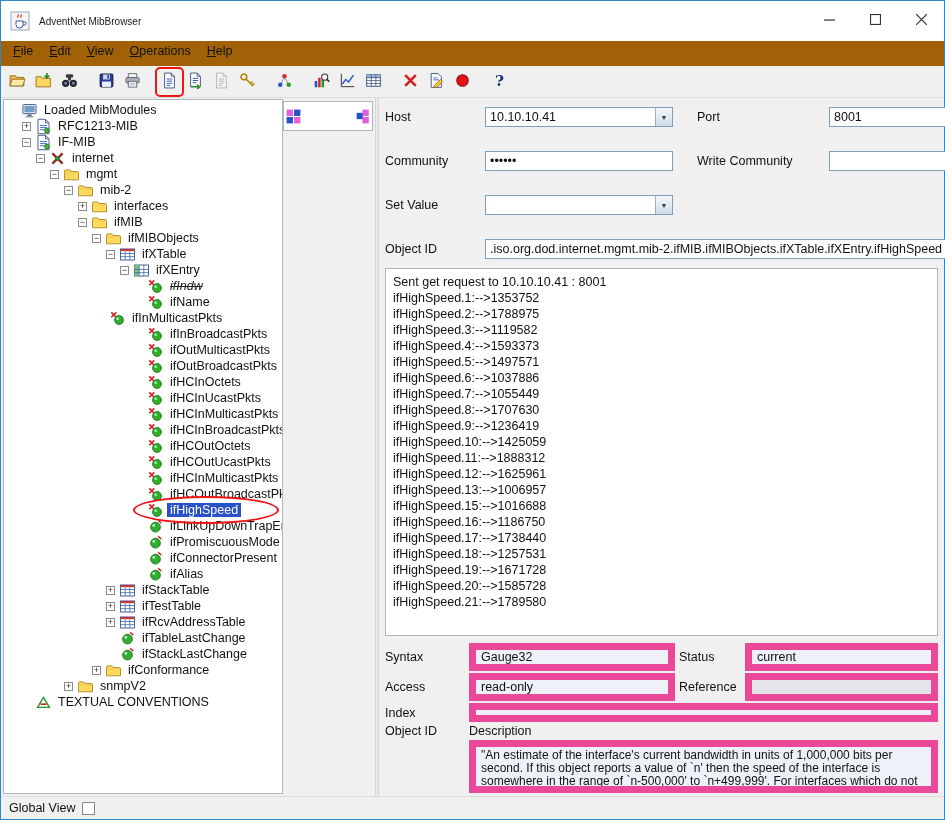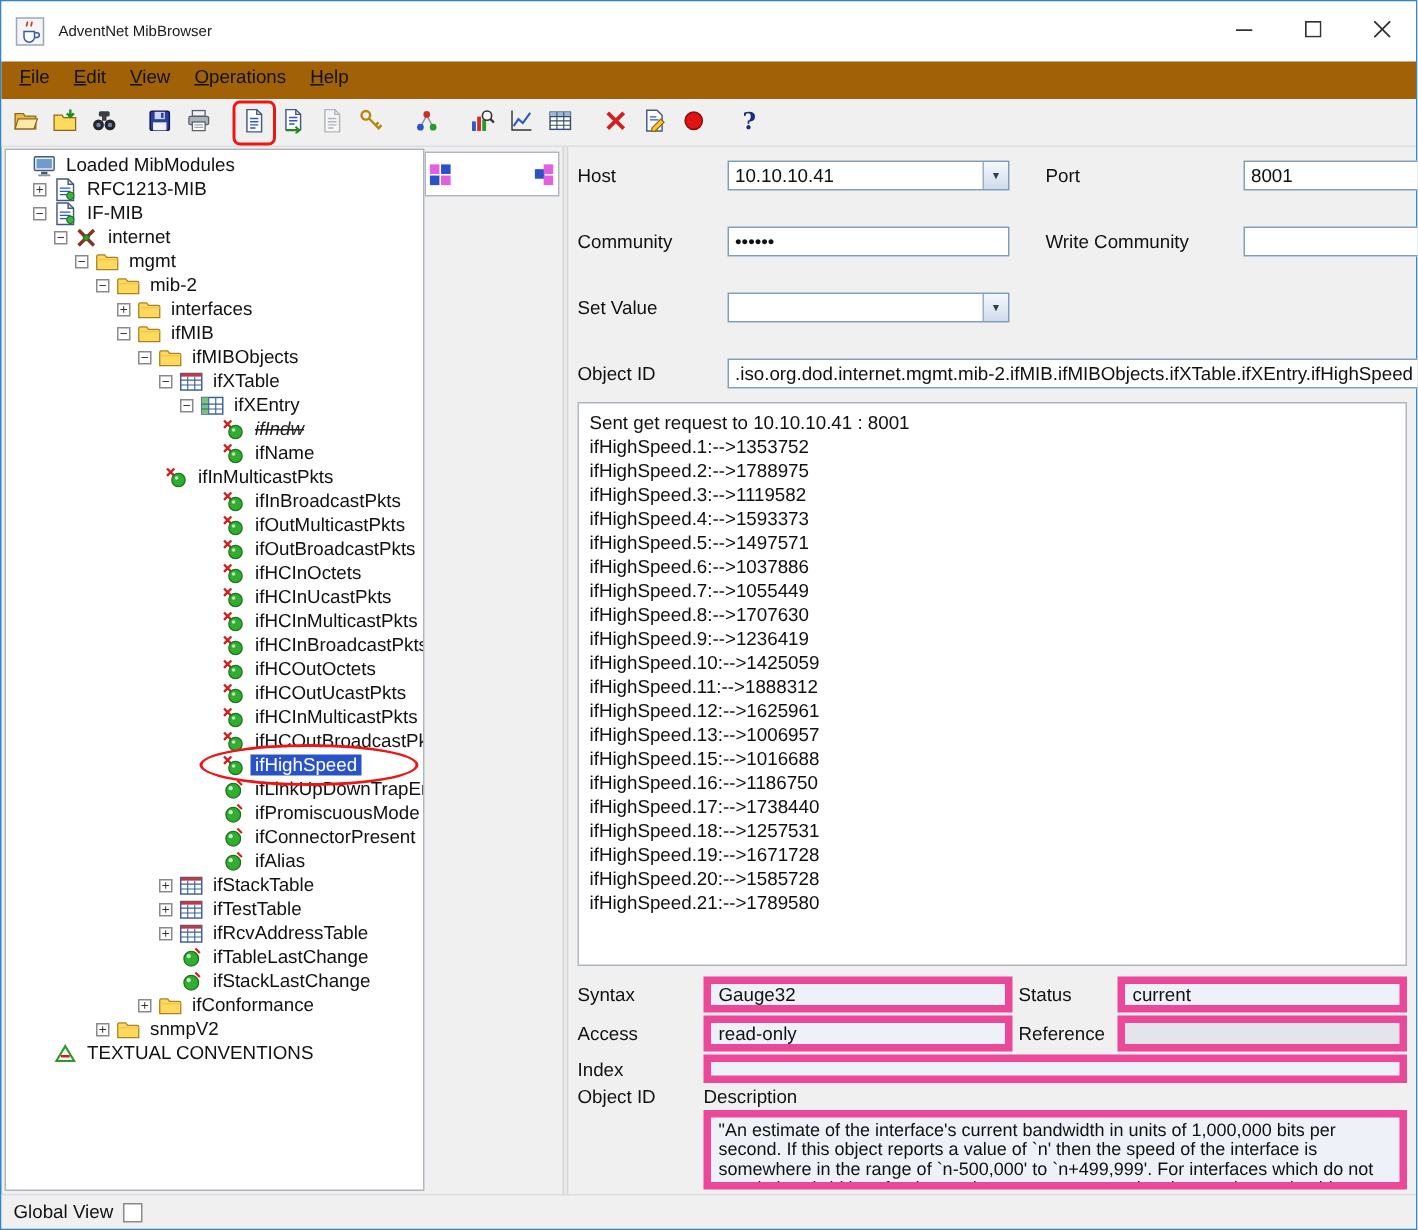--- a/index.html
+++ b/index.html
@@ -57,21 +57,21 @@
   .combo-input { flex: 1; min-width: 0; border: none; outline: none; padding: 0 4px; font-family: inherit; font-size: 12.5px; color: #111; background: transparent; }
   .arrow { width: 17px; flex: none; border-left: 1px solid #9ab0c6; background: linear-gradient(#f4f8fc, #cfdcec); display: flex; align-items: center; justify-content: center; }
   .arrow::after { content: "▼"; font-size: 7px; color: #2c3e50; }
   .span-rest { grid-column: 2 / 5; }
 
   .result-box { flex: 1; min-height: 0; margin-top: 9px; background: #fff; border: 1px solid #aeb6be; padding: 5px 7px; line-height: 16px; overflow: hidden; }
 
   
   .props { flex: none; margin-top: 7px; display: grid; grid-template-columns: 80px 206px 62px 1fr; gap: 2px 4px; align-items: stretch; }
   .p-label { display: flex; align-items: center; white-space: nowrap; }
-  .p-cell { background: #eef1f7; border: 5px solid #ec4899; min-height: 19px; display: flex; align-items: center; padding: 0 5px; position: relative; white-space: nowrap; overflow: visible; }
+  .p-cell { background: #eef1f7; border: 7px solid #ec4899; min-height: 19px; display: flex; align-items: center; padding: 0 5px; position: relative; white-space: nowrap; overflow: visible; }
   .p-cell.ref { background: #e3e5eb; }
   .desc-cell { display: block; height: 53px; font-size: 12px; line-height: 13px; white-space: normal; overflow: hidden; padding: 2px 5px; }
   .oid-anno { left: -8px; top: -8px; width: 186px; height: 34px; }
 
   
   .statusbar { height: 23px; flex: none; background: #f0f0f0; border-top: 1px solid #dcdcdc; display: flex; align-items: center; gap: 7px; padding-left: 8px; }
   .checkbox { width: 13px; height: 13px; border: 1px solid #8a8a8a; background: #fff; flex: none; }
 </style>
 </head>
 <body>

